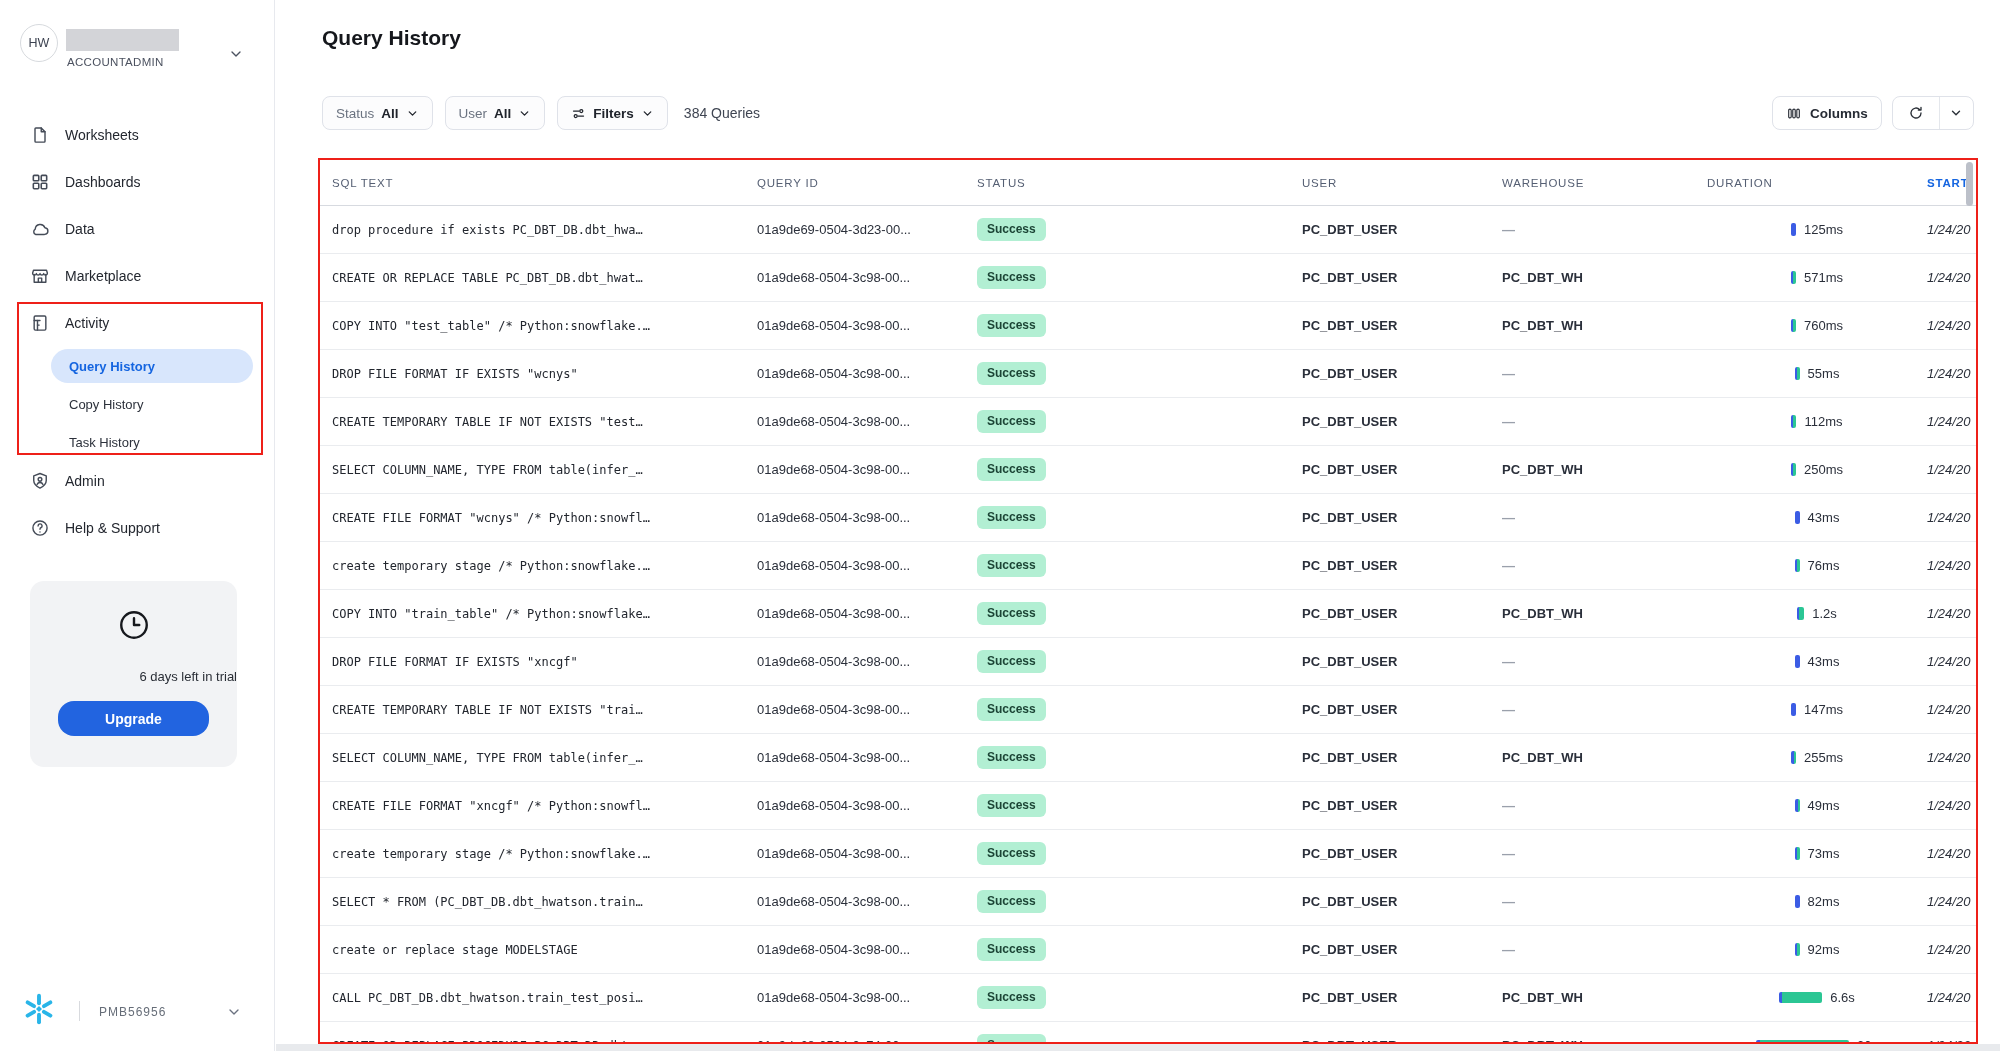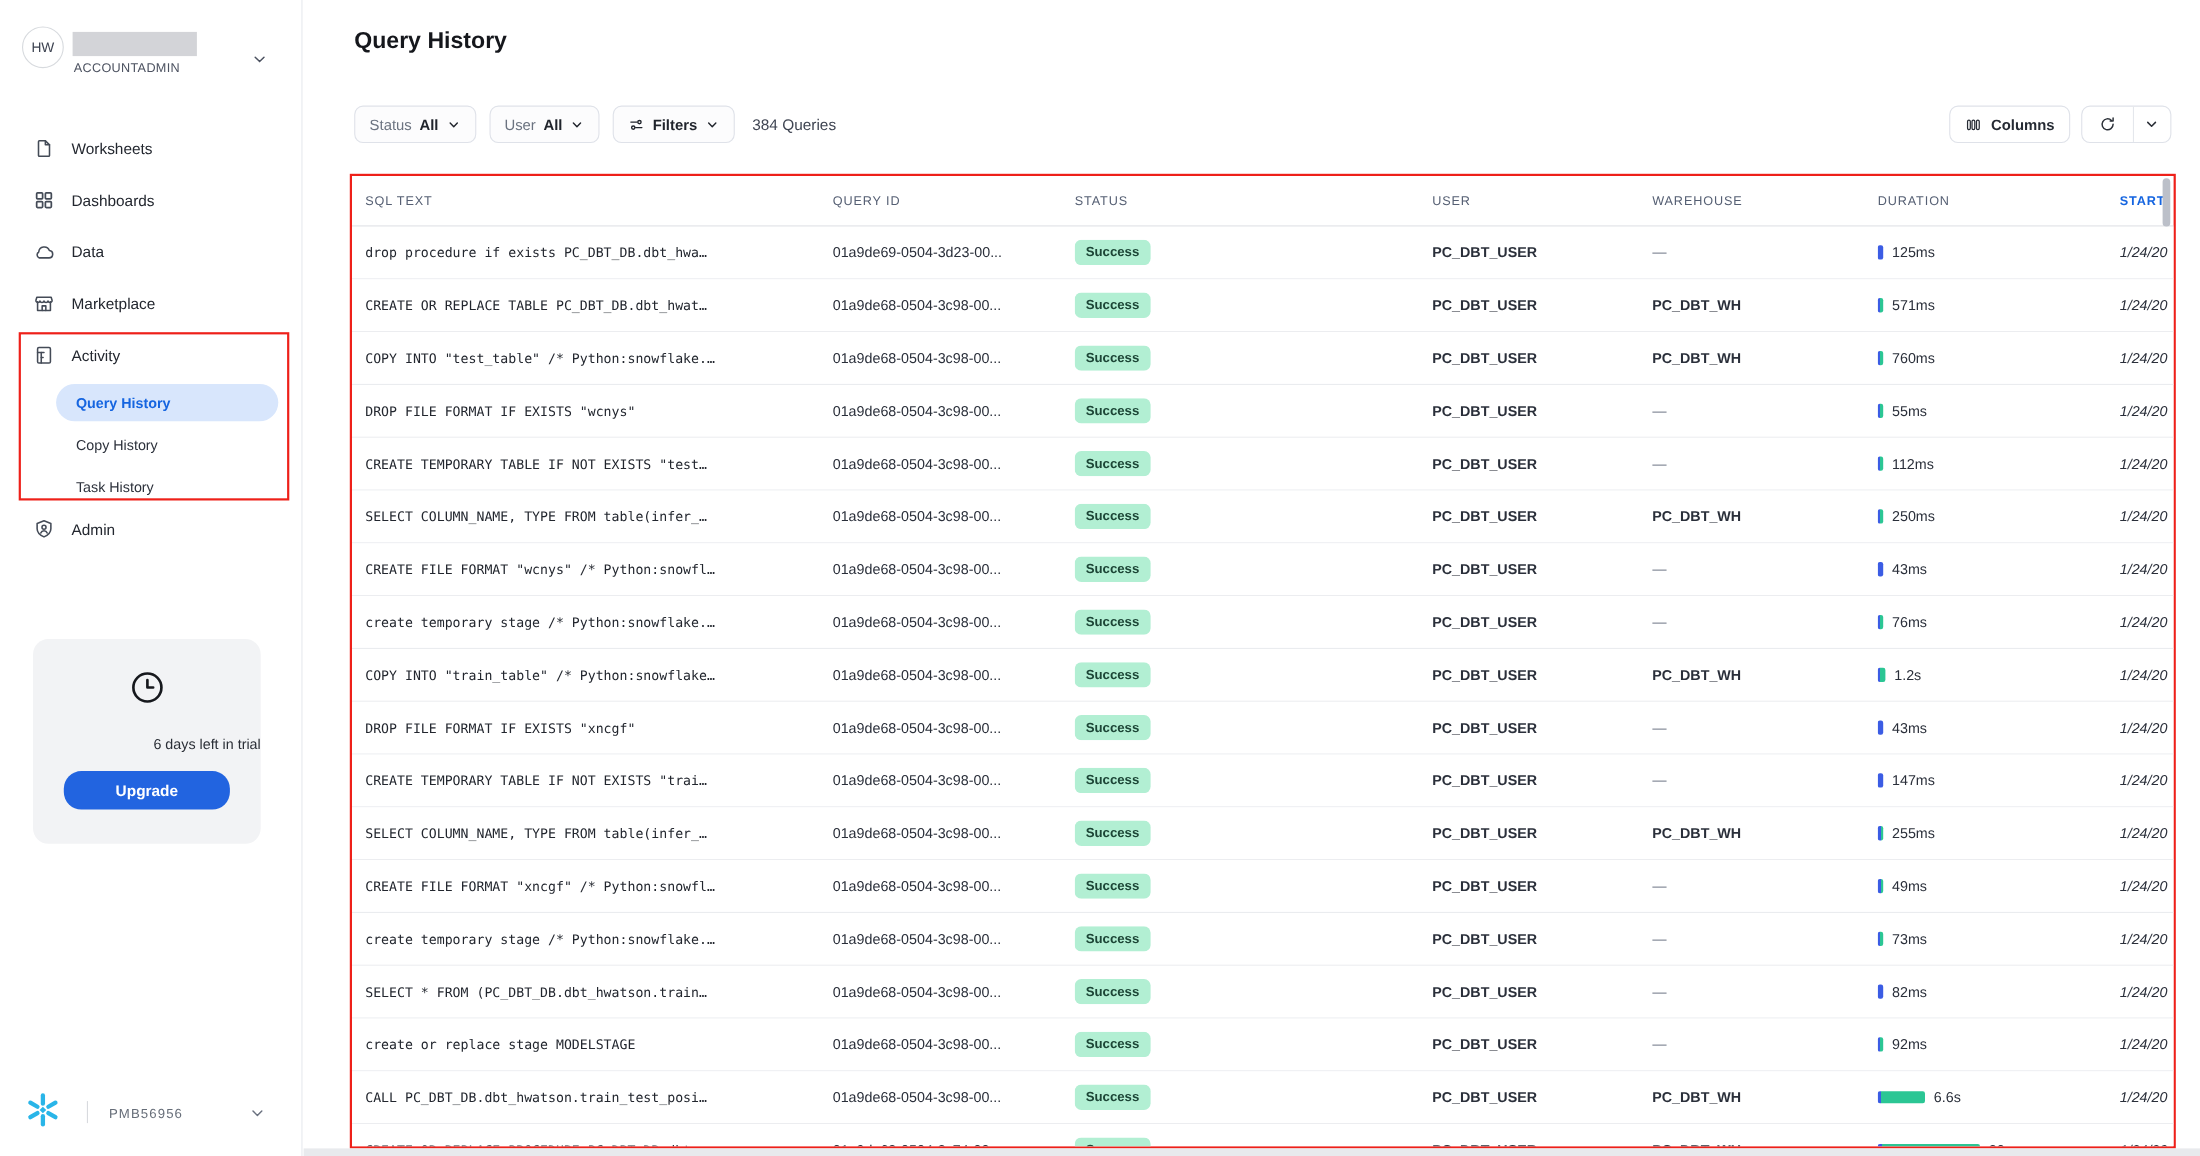--- a/index.html
+++ b/index.html
@@ -63,21 +63,21 @@
   .th { font-size:11.5px; letter-spacing:.8px; font-weight:500; color:#555f73; white-space:nowrap; overflow:hidden; }
   .th:first-child { padding-left:12px; }
   .th.sorted { color:#1565e0; font-weight:700; }
   .trow { height:48px; border-bottom:1px solid #eaecef; background:#fff; }
   .cell { white-space:nowrap; overflow:hidden; }
   .cell.sql { padding-left:12px; font-family:"DejaVu Sans Mono","Liberation Mono",monospace; font-size:12px; color:#22262e; }
   .cell.qid { font-size:13px; color:#2a2f3a; }
   .cell.user, .cell.wh { font-size:13px; color:#2a2f3a;font-weight:bold; }
   .cell.wh.dash { color:#9aa0ab; }
   .badge { display:inline-block; padding:4px 10px 5px; border-radius:6px; background:#b2efd3; color:#1c4536; font-size:12px; font-weight:700; }
-  .cell.dur { display:flex; align-items:center; gap:8px; font-size:13px; color:#2a2f3a; }
+  .cell.dur { display:flex; align-items:center; gap:8px; font-size:13px; color:#2a2f3a;justify-content:center; }
   .durbar { display:inline-block; border-radius:2px; }
   .cell.date { font-size:13px; color:#2a2f3a; text-align:right; padding-right:14px;font-style:italic; }
 
   .v-scroll-thumb { position:absolute; left:1966px; top:162px; width:7px; height:44px; background:#bcc0c9; border-radius:4px; z-index:60; }
   .h-scroll-track { position:absolute; left:276px; bottom:0; width:1724px; height:7px; background:#e8eaed; }
 </style>
 </head>
 <body>
 
 <aside class="sidebar">
@@ -155,20 +155,30 @@
 
   <div class="nav-item" style="top:457px">
     <span>
         <svg width="20" height="20" viewBox="0 0 24 24" fill="none" stroke="#444b57" stroke-width="1.7" stroke-linecap="round" stroke-linejoin="round">
           <path d="M12 3l7.5 2.8v5.7c0 4.3-3.2 7-7.5 9-4.3-2-7.5-4.7-7.5-9V5.8z"></path>
           <circle cx="12" cy="10" r="2.2"></circle>
           <path d="M8.5 16.2c.6-1.6 1.9-2.4 3.5-2.4s2.9.8 3.5 2.4"></path>
         </svg>
       </span>
     <span class="label">Admin</span>
+  </div>
+  <div class="nav-item" style="top:504px">
+    <span>
+        <svg width="20" height="20" viewBox="0 0 24 24" fill="none" stroke="#444b57" stroke-width="1.7" stroke-linecap="round" stroke-linejoin="round">
+          <circle cx="12" cy="12" r="8.5"></circle>
+          <path d="M9.7 9.5a2.4 2.4 0 1 1 3.3 2.2c-.8.35-1 .8-1 1.8"></path>
+          <path d="M12 16.6v.2"></path>
+        </svg>
+      </span>
+    <span class="label">Help &amp; Support</span>
   </div>
 
   <div class="annotation ann-activity"></div>
 
   <div class="trial-card">
     <span class="trial-clock">
       <svg width="36" height="36" viewBox="0 0 24 24" fill="none" stroke="#16181d" stroke-width="1.6" stroke-linecap="round" stroke-linejoin="round">
           <circle cx="12" cy="12" r="8.5"></circle>
           <path d="M12 7.5V12h3.5"></path>
         </svg>

